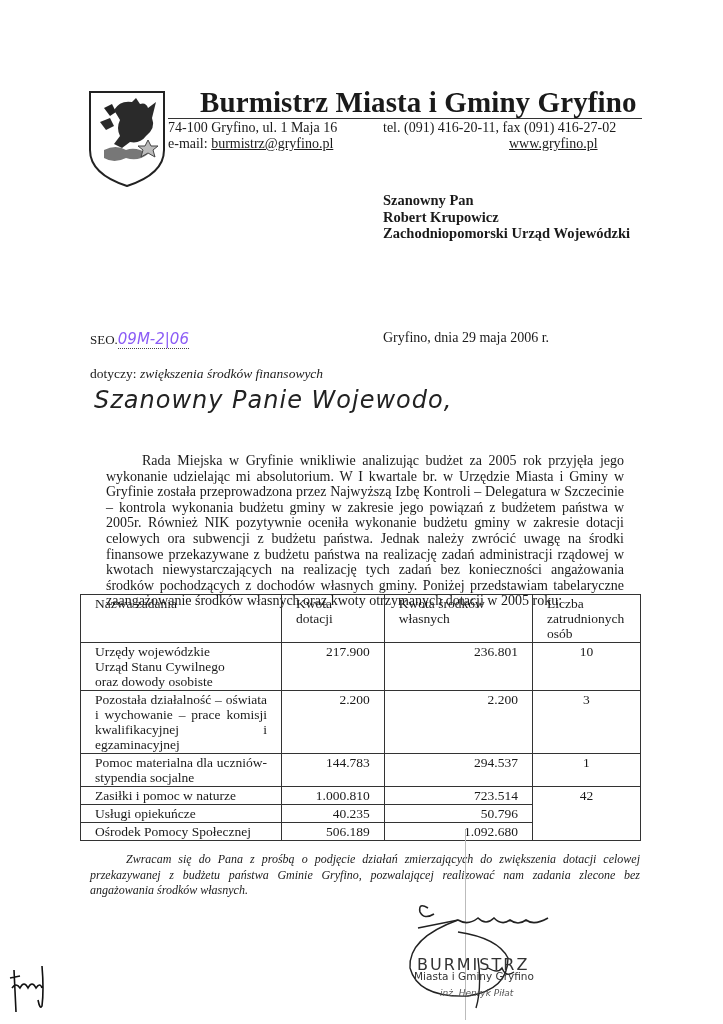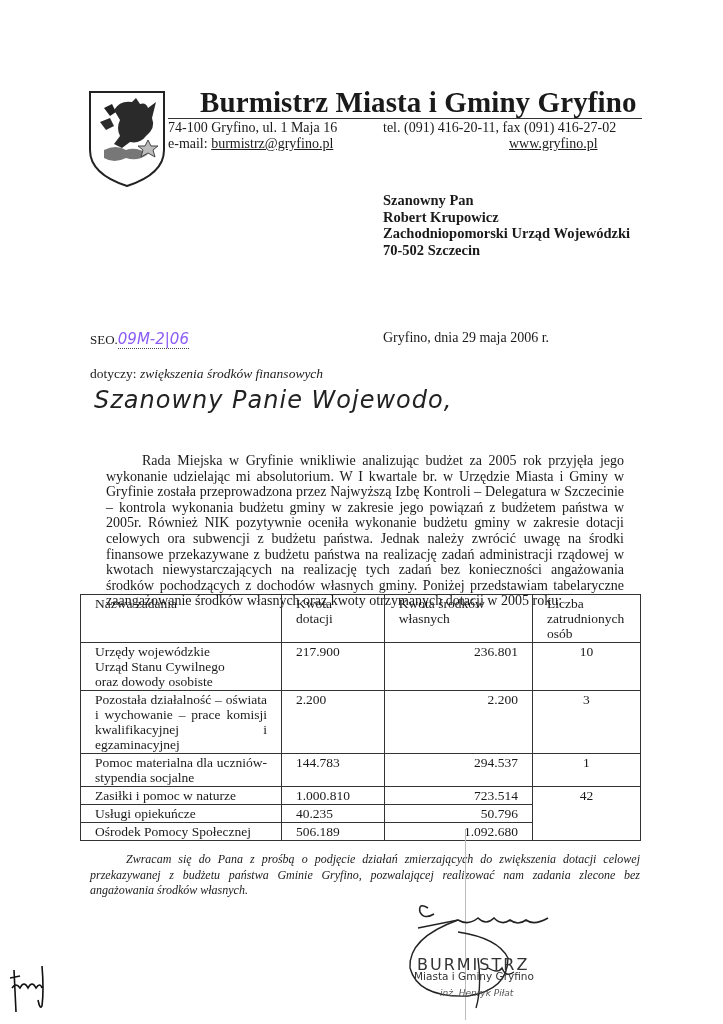--- a/index.html
+++ b/index.html
@@ -20,21 +20,21 @@
   .ref .hand { font-family:"DejaVu Sans", sans-serif; font-style:italic; font-size:15px; color:#8b5cf6; border-bottom:1px dotted #444; }
   .date { left:383px; top:330px; font-size:14px; white-space:nowrap; }
   .subject { left:90px; top:366px; font-size:13.5px; white-space:nowrap; }
   .subject i { font-style:italic; }
   .salutation { left:94px; top:386px; font-family:"DejaVu Sans", sans-serif; font-style:italic; font-size:24px; color:#222; letter-spacing:1px; white-space:nowrap; }
   .body { left:90px; top:437px; width:550px; font-size:14px; line-height:15.6px; text-align:justify; }
   .body p { margin:16px; text-indent:36px; }
   table.t { position:absolute; left:80px; top:594px; width:561px; border-collapse:collapse; font-size:13.5px; line-height:15px; }
   table.t td { border:1px solid #333; padding:1px 14px; vertical-align:top; }
   .c1 { width:216px; text-align:justify; }
-  .c2 { width:84px; text-align:left; }
+  .c2 { width:84px; text-align:right; }
   .c3 { width:152px; text-align:right; }
   .c4 { width:80px; text-align:center; }
   .hdr td { text-align:left; }
   .closing { left:90px; top:852px; width:550px; font-size:12px; line-height:15.6px; text-align:justify;font-style:italic; }
   .closing p { margin:0; text-indent:36px; }
   .sig { left:398px; top:898px; width:190px; height:120px; }
   .stamp1 { left:417px; top:955px; font-family:"DejaVu Sans", sans-serif; font-size:16px; letter-spacing:2px; color:#333; white-space:nowrap; }
   .stamp2 { left:414px; top:970px; font-family:"DejaVu Sans", sans-serif; font-size:10.5px; color:#333; white-space:nowrap; }
   .stamp3 { left:440px; top:988px; font-family:"DejaVu Sans", sans-serif; font-style:italic; font-size:9px; color:#555; white-space:nowrap; }
   .initials { left:6px; top:960px; width:46px; height:55px; }
@@ -56,21 +56,20 @@
 <div class="abs rule"></div>
 <div class="abs addr1">74-100 Gryfino, ul. 1 Maja 16</div>
 <div class="abs addr2"><span>e-mail: </span><span class="u">burmistrz@gryfino.pl</span></div>
 <div class="abs tel">tel. (091) 416-20-11, fax (091) 416-27-02</div>
 <div class="abs www u">www.gryfino.pl</div>
 
 <div class="abs recipient">
   <div>Szanowny Pan</div>
   <div>Robert Krupowicz</div>
   <div>Zachodniopomorski Urząd Wojewódzki</div>
-  <div>70-502 Szczecin</div>
 </div>
 
 <div class="abs ref"><span>SEO.</span><span class="hand">09M-2|06</span></div>
 <div class="abs date">Gryfino, dnia 29 maja 2006 r.</div>
 
 <div class="abs subject"><span>dotyczy: </span><i>zwiększenia środków finansowych</i></div>
 
 <div class="abs salutation">Szanowny Panie Wojewodo,</div>
 
 <div class="abs body">

